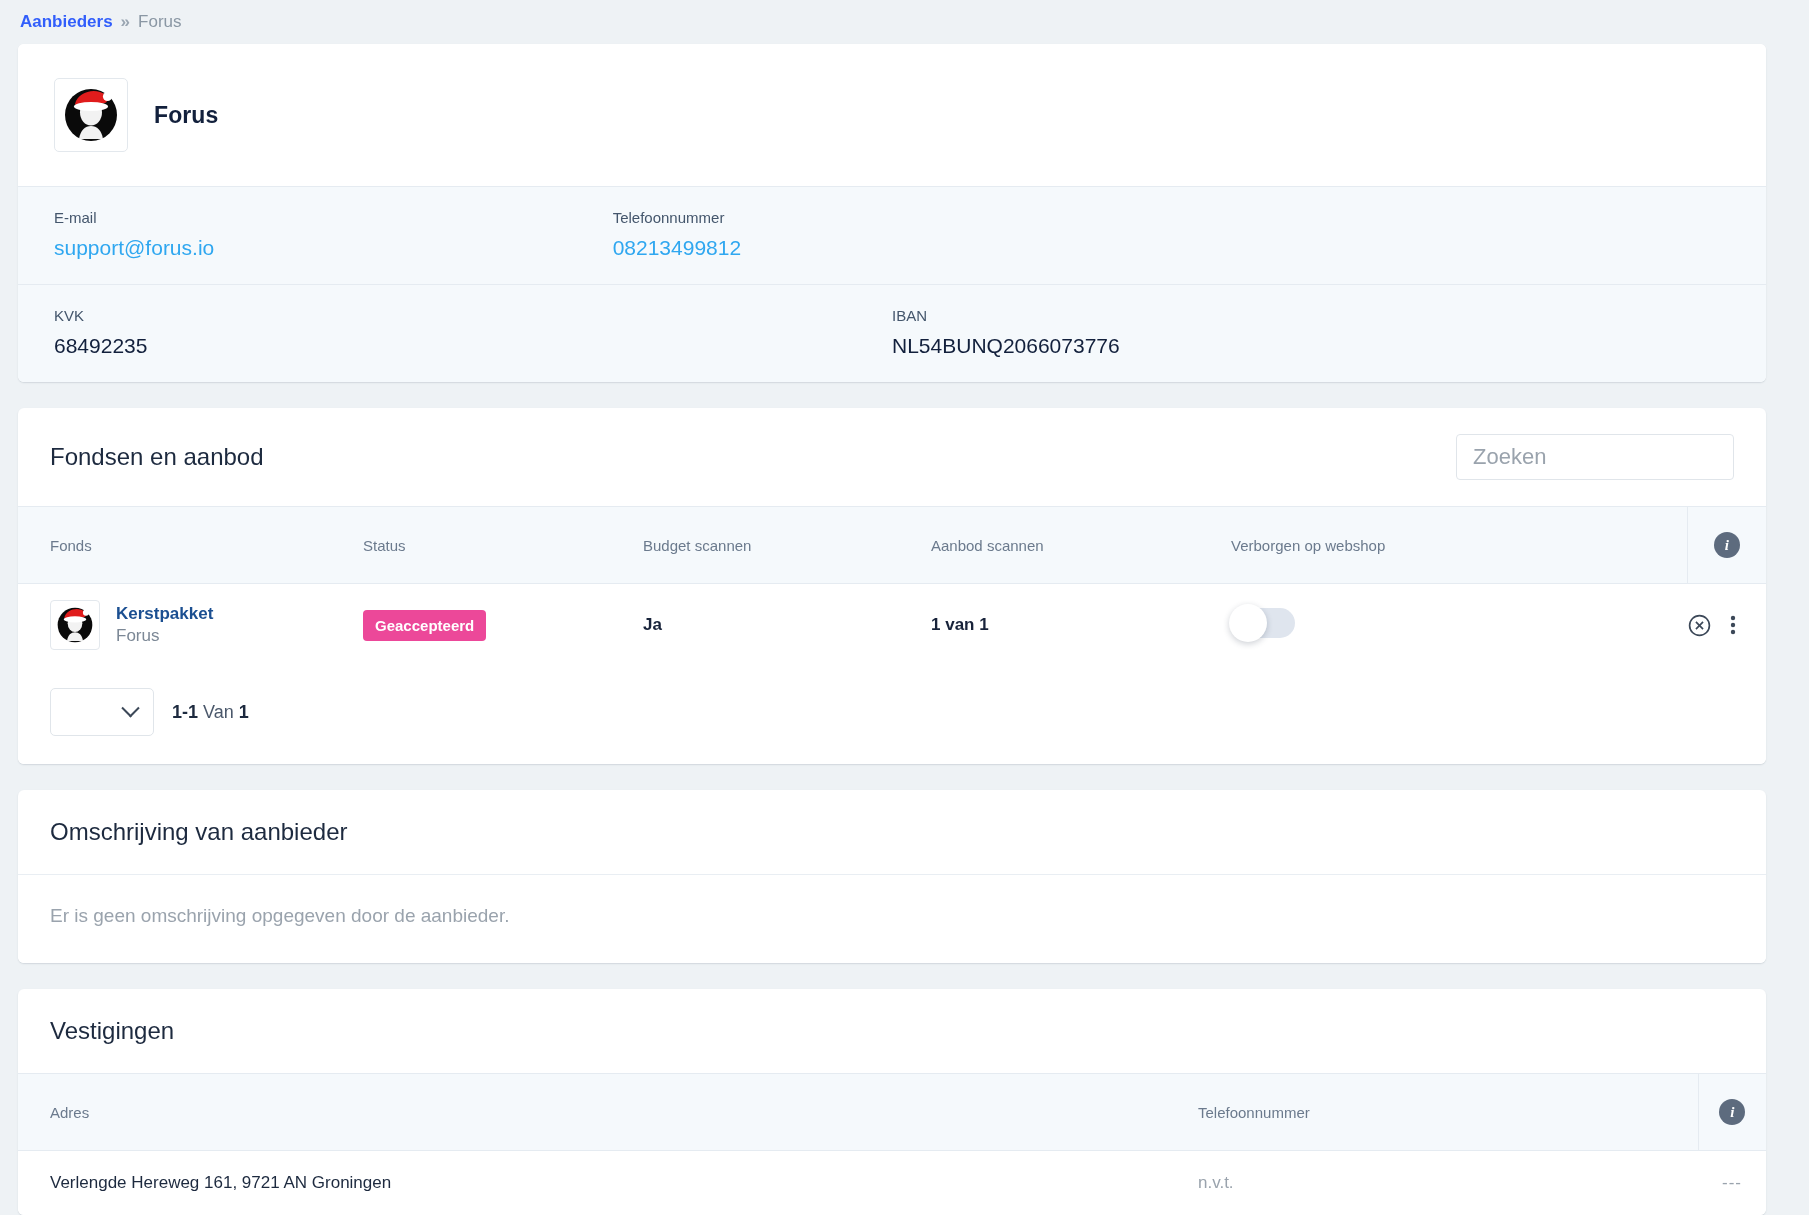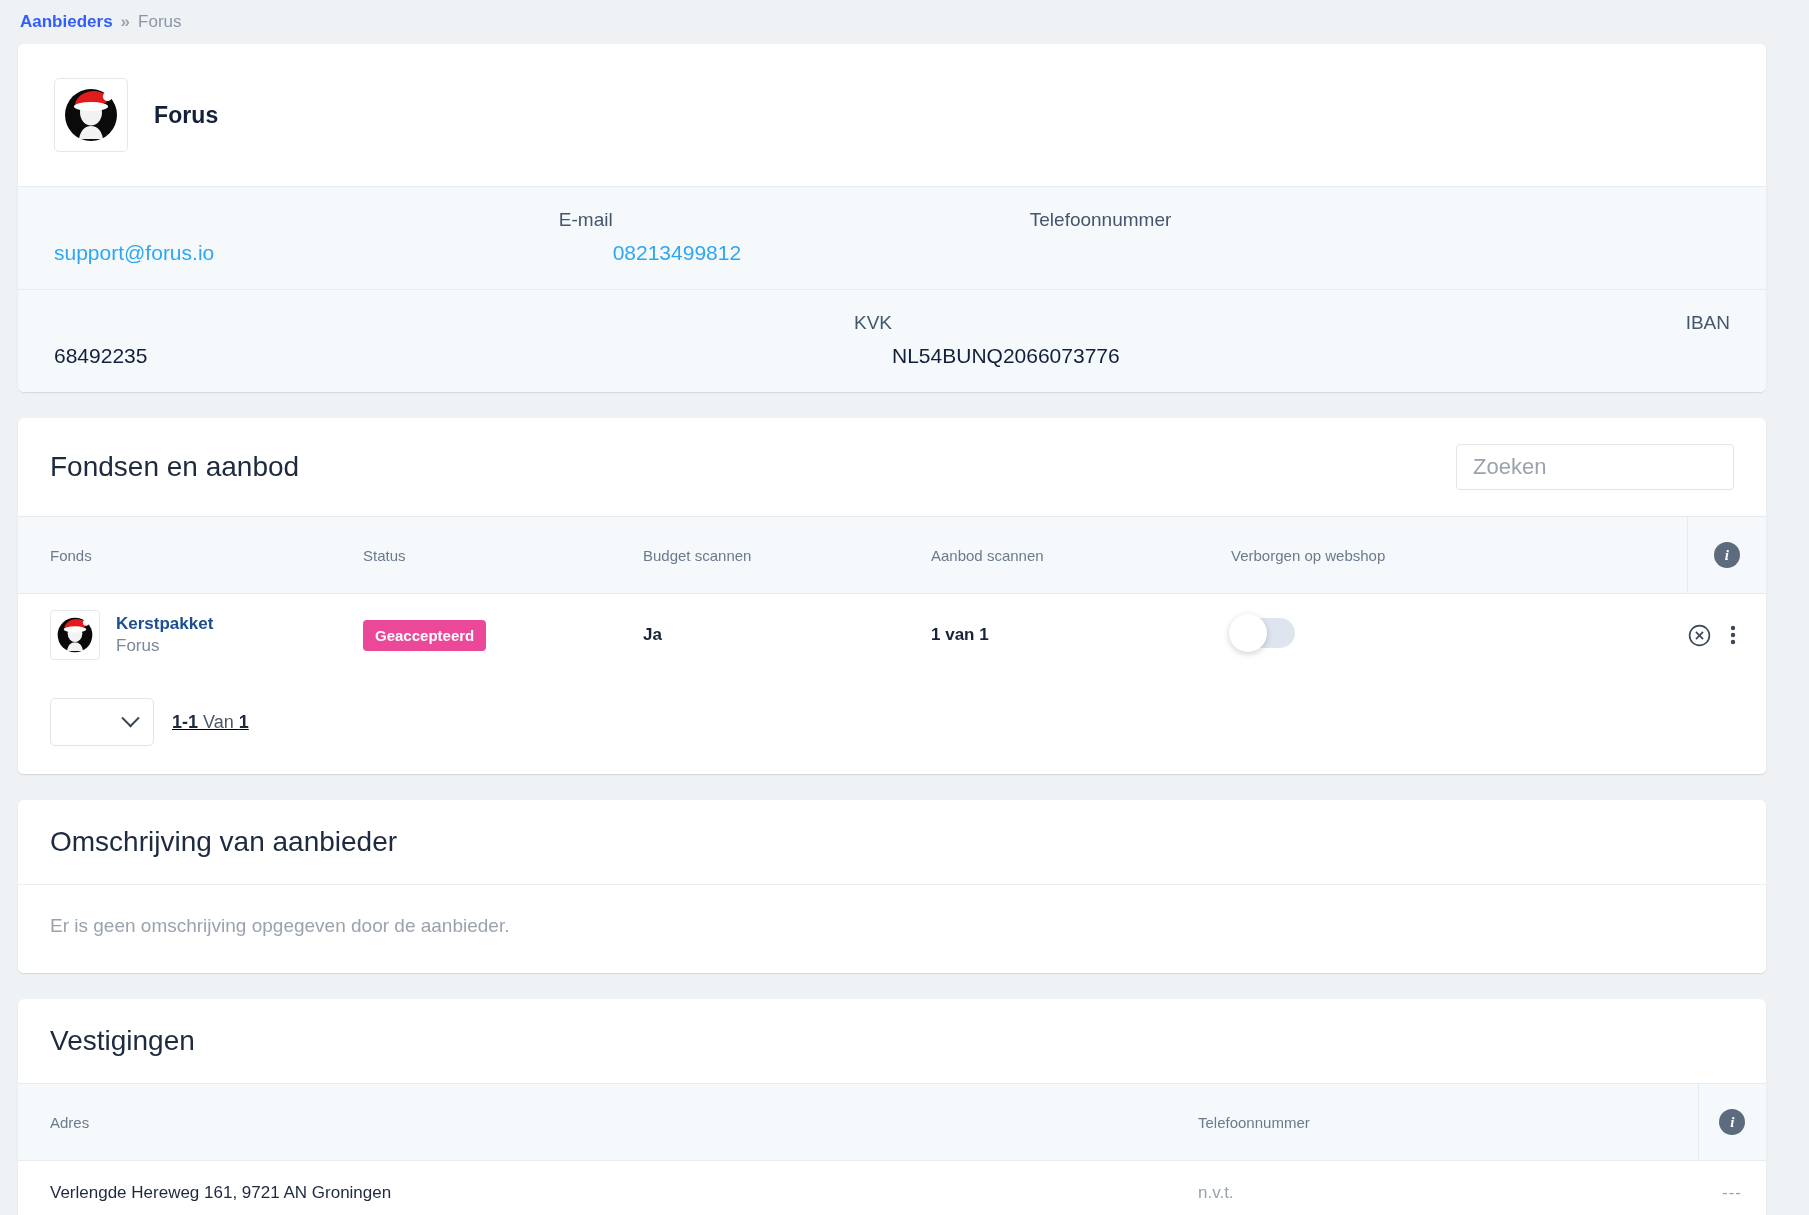--- a/index.html
+++ b/index.html
@@ -57,33 +57,33 @@
     background: #f5f9fc;
     border-top: 1px solid #e5ebf1;
   }
   .info-row {
     display: flex;
     padding: 22px 36px 24px 36px;
   }
   .info-row + .info-row { border-top: 1px solid #e5ebf1; }
   .info-cell { flex: 0 0 33.333%; }
   .info-cell.half { flex: 0 0 50%; }
-  .info-label { font-size: 19px; color: #44566c; margin-bottom: 10px; text-align: right; }
+  .info-label { font-size: 15px; color: #44566c; margin-bottom: 10px; }
   .info-value { font-size: 21px; color: #12203c; }
   .info-value.link { color: #2fa7f0; cursor: pointer; }
 
   
   .card-head {
     padding: 26px 32px;
     display: flex;
     align-items: center;
     justify-content: space-between;
     min-height: 84px;
   }
-  .card-title { font-size: 28px; color: #1d2a3f; font-weight: 400; }
+  .card-title { font-size: 24px; color: #1d2a3f; font-weight: 400; }
   .search-input {
     width: 278px; height: 46px;
     border: 1px solid #e0e5ea;
     border-radius: 4px;
     padding: 0 16px;
     font-size: 22px;
     color: #3b485a;
     font-family: "Liberation Sans", sans-serif;
     outline: none;
     background: #fff;
@@ -168,21 +168,21 @@
   }
 
   
   .pagination {
     display: flex;
     align-items: center;
     justify-content: space-between;
     padding: 22px 32px 28px 32px;
     background: #fff;
   }
-  .pag-left { display: flex; align-items: center; gap: 18px; text-decoration: underline; }
+  .pag-left { display: flex; align-items: center; gap: 18px; }
   .per-page {
     width: 104px; height: 48px;
     border: 1px solid #e0e5ea;
     border-radius: 5px;
     background: #fff;
     display: flex; align-items: center; justify-content: flex-end;
     padding-right: 16px;
     cursor: pointer;
   }
   .chev { width: 13px; height: 13px; border-right: 2.4px solid #3c4858; border-bottom: 2.4px solid #3c4858; transform: rotate(45deg) translate(-3px,-3px); }

